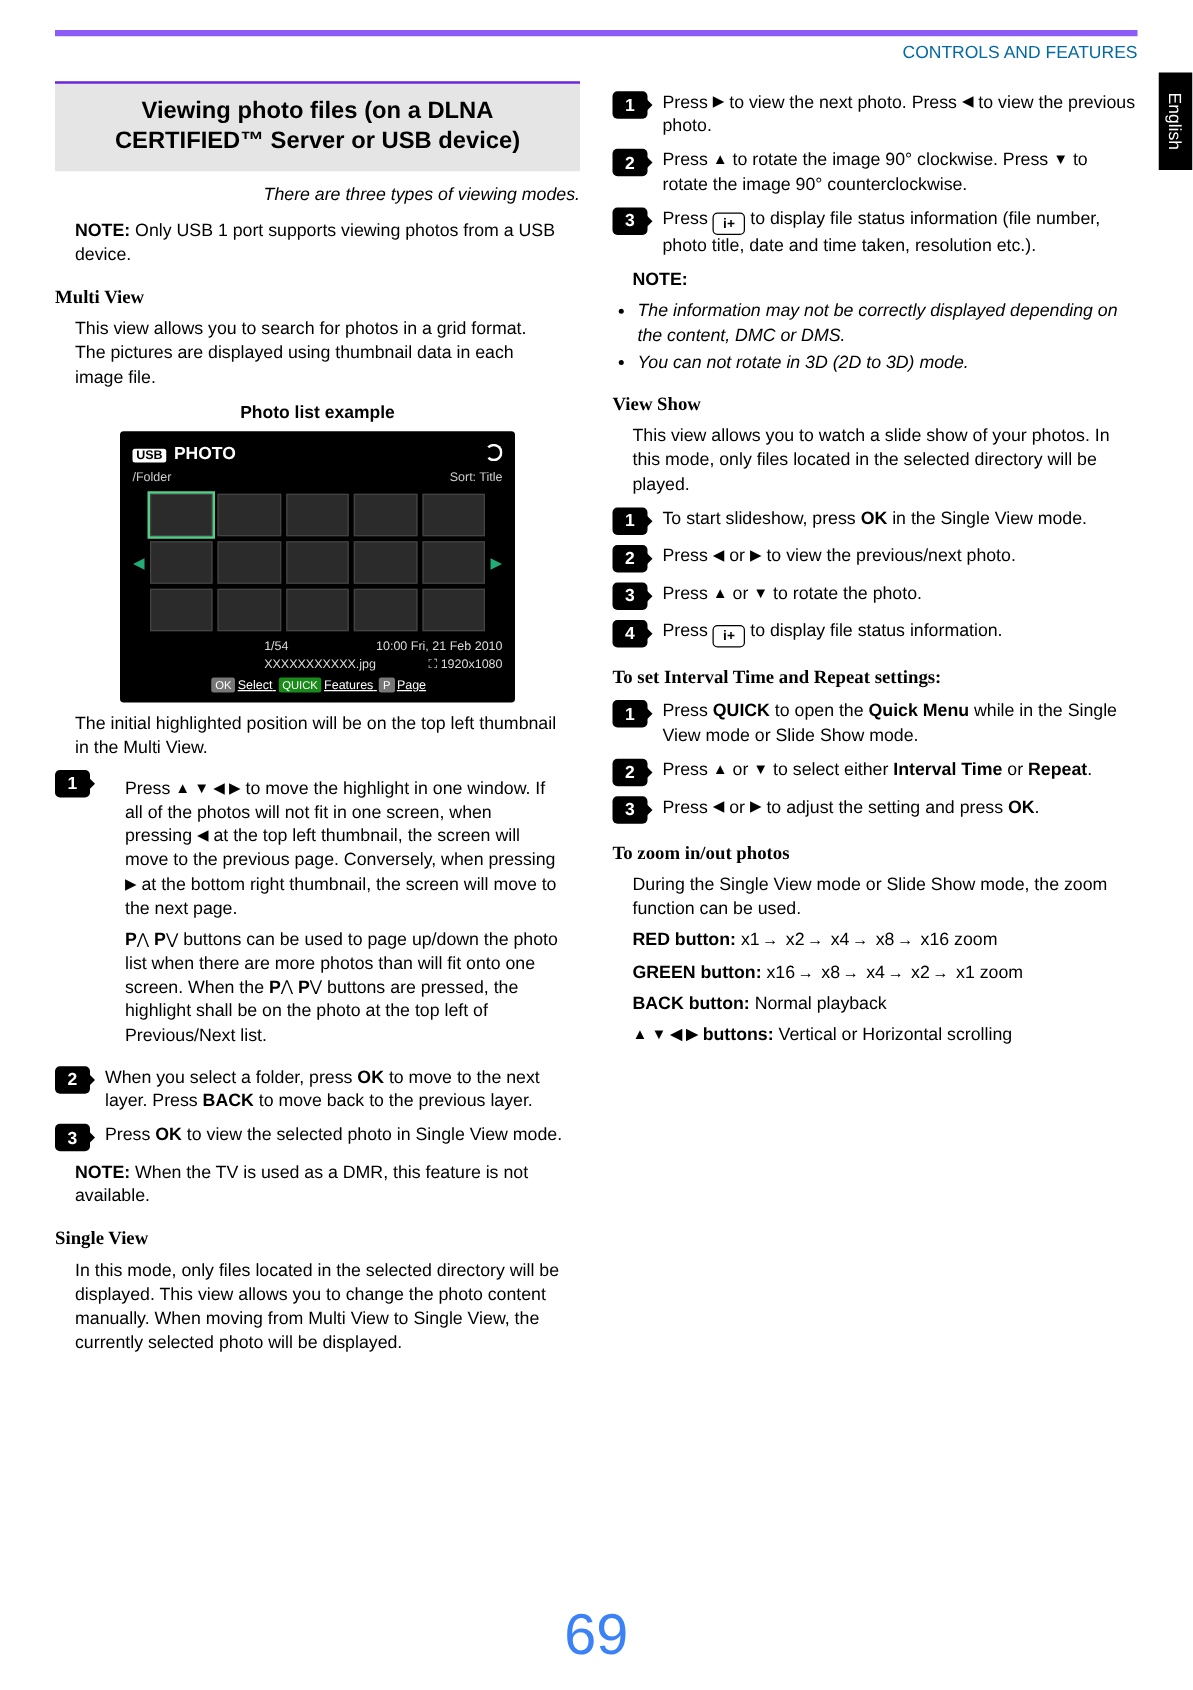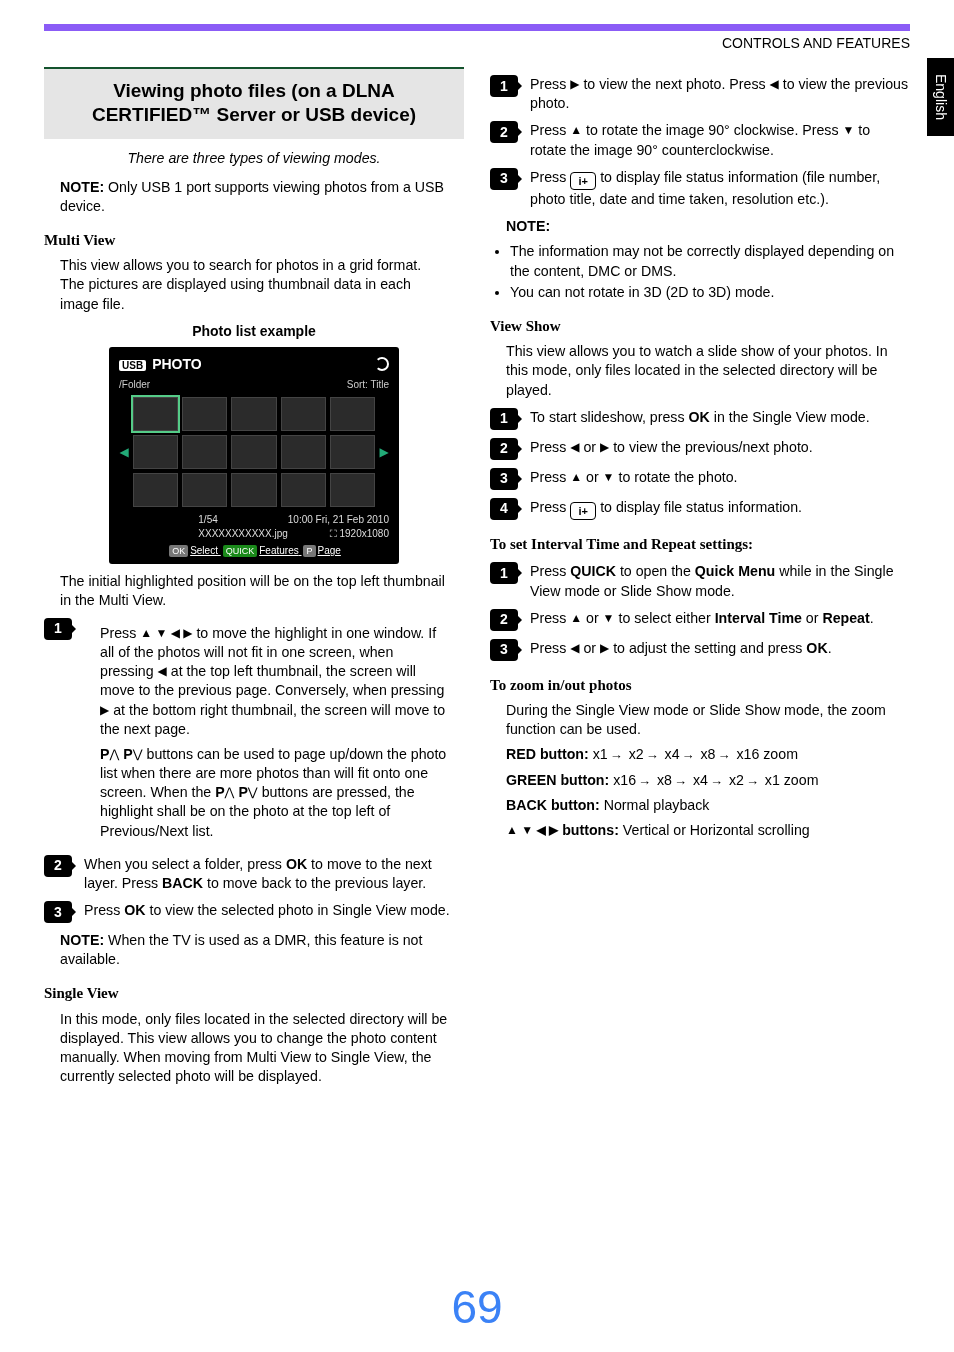--- a/index.html
+++ b/index.html
@@ -1,40 +1,40 @@
 <!DOCTYPE html>
 <html><head>
 <meta charset="utf-8">
 <style>
   * { box-sizing: border-box; margin: 0; padding: 0; }
   html, body { width: 954px; height: 1352px; font-family: Arial, Helvetica, sans-serif; background: #fff; color: #000; }
   .page { position: relative; width: 954px; height: 1352px; padding: 24px 44px 0 44px; }
-  .header-line { border-top: 7px solid #8b5cf6; padding-top: 4px; text-align: right; font-size: 14px; color: #000000; margin-bottom: 16px; }
+  .header-line { border-top: 5px solid #8b5cf6; padding-top: 4px; text-align: right; font-size: 14px; color: #0369a1; margin-bottom: 16px; }
   .side-tab { position: absolute; top: 58px; right: 0; width: 27px; height: 78px; background: #000; color: #fff; font-size: 14px; display: flex; align-items: center; justify-content: center; }
   .side-tab span { writing-mode: vertical-rl; transform: rotate(0deg); }
   .columns { display: flex; gap: 26px; }
   .col { flex: 1 1 0; min-width: 0; font-size: 14.2px; line-height: 1.35; }
-  .section-box { background: #e5e5e5; border-top: 2px solid #14532d; padding: 10px 14px 12px 14px; margin-bottom: 10px; }
+  .section-box { background: #e5e5e5; border-top: 2px solid #6d28d9; padding: 10px 14px 12px 14px; margin-bottom: 10px; }
   .section-box h2 { font-size: 19px; font-weight: bold; text-align: center; line-height: 1.25; }
-  .italic-center { font-style: italic; text-align: center; margin: 6px 0 10px 0; }
+  .italic-center { font-style: italic; text-align: right; margin: 6px 0 10px 0; }
   .para { margin: 6px 16px; }
   .subhead { font-weight: bold; margin: 14px 0 6px 0; font-size: 15px; font-family: Liberation Serif, serif; }
   .caption { font-weight: bold; text-align: center; margin: 8px 0 6px 0; font-size: 14px; }
   .step { display: flex; gap: 12px; margin: 8px 0; }
   .stepnum { flex: 0 0 28px; height: 22px; background: #000; color: #fff; border-radius: 4px; display: flex; align-items: center; justify-content: center; font-weight: bold; font-size: 14px; position: relative; }
   .stepnum::after { content:""; position:absolute; right:-4px; top:50%; transform:translateY(-50%); border-left:5px solid #000; border-top:5px solid transparent; border-bottom:5px solid transparent;}
   .steptext { flex: 1; }
   .bold { font-weight: bold; }
   ul.bullets { list-style: disc; margin: 4px 0 4px 20px; }
-  ul.bullets li { margin: 2px 0; }
+  ul.bullets li { margin: 2px 0; font-style: italic; }
   .pagenum { position: absolute; bottom: 18px; left: 0; right: 0; text-align: center; font-size: 46px; font-weight: 400; color: #3b82f6; }
   .tri { display: inline-block; font-size: 12px; line-height: 1; vertical-align: 1px; }
   .ibox { display:inline-flex; align-items:center; justify-content:center; width:26px; height:18px; border:1.5px solid #000; border-radius:4px; font-size:11px; font-weight:bold; vertical-align:-3px; }
   
-  .photolist { width: 290px; margin: 0 auto 8px auto; background:#000; color:#fff; padding:8px 10px 6px 10px; border-radius:3px; }
+  .photolist { width: 316px; margin: 0 auto 8px auto; background:#000; color:#fff; padding:8px 10px 6px 10px; border-radius:3px; }
   .pl-top { display:flex; justify-content:space-between; align-items:center; font-size:14px; font-weight:bold; margin-bottom:4px;}
   .pl-sub { display:flex; justify-content:space-between; font-size:10px; color:#ccc; margin-bottom:6px;}
   .pl-grid-wrap { display:flex; align-items:center; gap:4px; }
   .pl-arrow { width:10px; color:#2a7; font-size:12px; text-align:center;}
   .pl-grid { flex:1; display:grid; grid-template-columns:repeat(5,1fr); gap:4px;}
   .pl-cell { background:#2b2b2b; height:34px; border:1px solid #444; display:flex; align-items:center; justify-content:center; font-size:9px; color:#888;}
   .pl-cell.active { outline:2px solid #5c8; }
   .pl-info { display:flex; justify-content:flex-end; font-size:10px; margin-top:6px; color:#ddd;}
   .pl-bar { text-align:center; font-size:10px; margin-top:4px;text-decoration:underline;}
   .pl-key { background:#777; color:#fff; padding:0 3px; border-radius:2px; font-size:9px; margin:0 2px; display:inline-block;}

